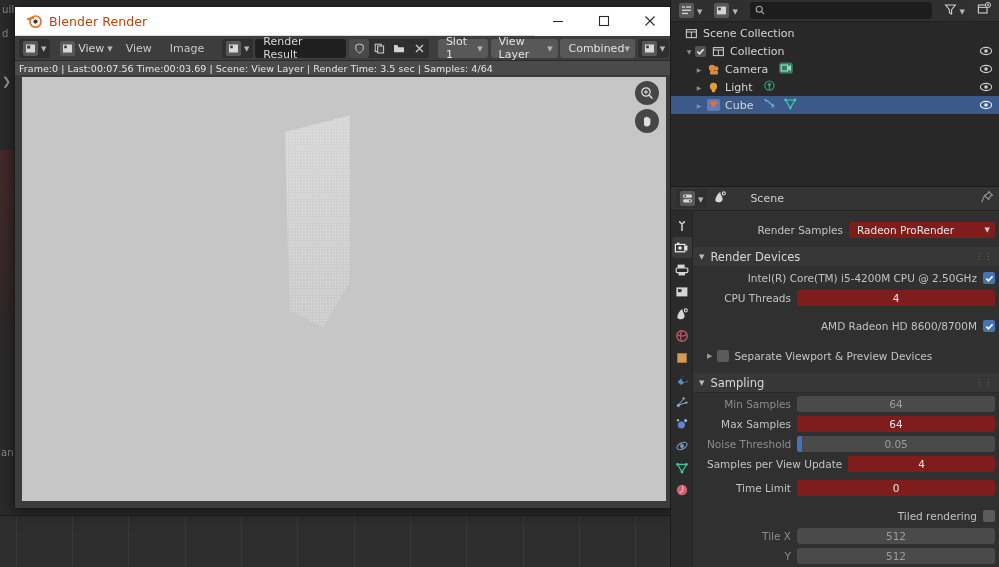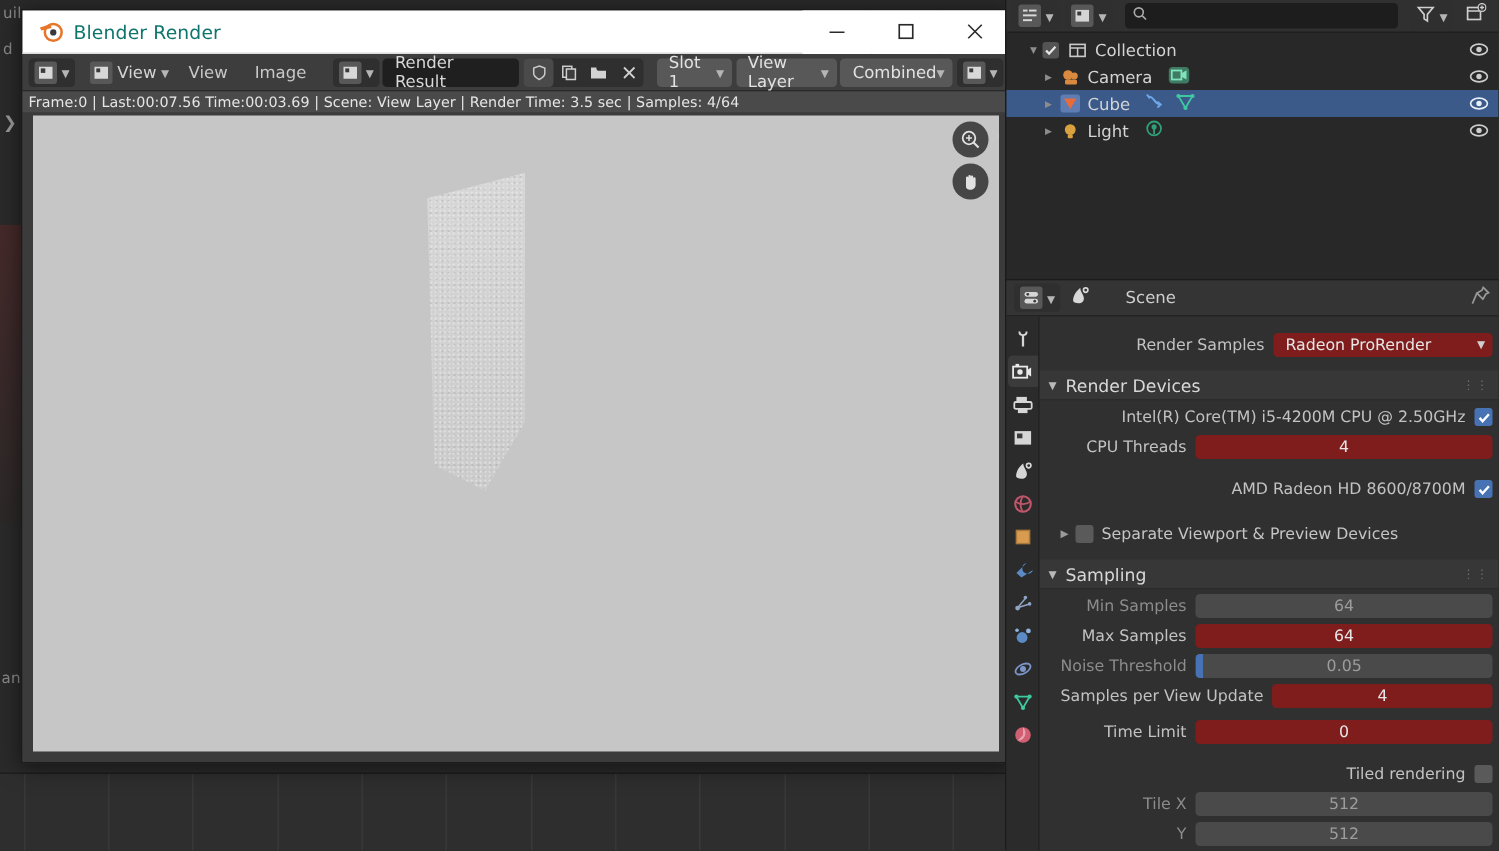--- a/index.html
+++ b/index.html
@@ -45,21 +45,21 @@
   .titlebar {
     height:29px; background:#ffffff;
     display:flex; align-items:center;
     border-bottom:1px solid #dcdcdc;
   }
   .titlebar .blender-logo {
     width:22px; height:22px; margin-left:8px; margin-right:4px;
     display:flex; align-items:center; justify-content:center;
   }
   .titlebar .title-text {
-    font-size:12.5px; color:#0f766e; font-family:"DejaVu Sans", sans-serif;
+    font-size:12.5px; color:#c2410c; font-family:"DejaVu Sans", sans-serif;
     letter-spacing:.1px;
   }
   .titlebar .spacer { flex:1; }
   .win-btn {
     width:46px; height:29px; display:flex; align-items:center; justify-content:center;
     color:#2a2a2a; font-size:13px; background:#ffffff;
   }
 
   
   .ie-header {
@@ -470,20 +470,31 @@
             <circle cx="11" cy="3" r="2.6" fill="#2f2f2f" stroke="#cfcfcf" stroke-width=".9"></circle>
             <line x1="9.6" y1="3" x2="12.4" y2="3" stroke="#cfcfcf" stroke-width=".9"></line>
             <line x1="11" y1="1.6" x2="11" y2="4.4" stroke="#cfcfcf" stroke-width=".9"></line>
           </svg>
         </span>
       </span>
     </div>
 
     <div class="ol-rows">
 
+      <div class="ol-row">
+        <span class="disclosure"></span>
+        <span class="row-icon">
+          <svg width="13" height="13" viewBox="0 0 13 13">
+            <rect x="1.4" y="2.6" width="10" height="8" fill="none" stroke="#c9c9c9" stroke-width="1.1"></rect>
+            <line x1="1.4" y1="5" x2="11.4" y2="5" stroke="#c9c9c9" stroke-width="1"></line>
+            <line x1="6.4" y1="5" x2="6.4" y2="10.6" stroke="#c9c9c9" stroke-width="1"></line>
+          </svg>
+        </span>
+        <span class="row-label">Scene Collection</span>
+      </div>
 
       <div class="ol-row">
         <span class="ol-indent" style="width:12px"></span>
         <span class="disclosure">▼</span>
         <span class="cbox">
           <svg width="9" height="9" viewBox="0 0 9 9">
               <polyline points="1.4,4.6 3.4,6.8 7.6,2.2" fill="none" stroke="#e8e8e8" stroke-width="1.5"></polyline>
             </svg>
         </span>
         <span class="row-icon">
@@ -523,20 +534,47 @@
           </span>
         </span>
         <span class="eye">
           <svg width="14" height="14" viewBox="0 0 14 14">
               <ellipse cx="7" cy="7" rx="5.6" ry="3.6" fill="none" stroke="#cdcdcd" stroke-width="1.1"></ellipse>
               <circle cx="7" cy="7" r="1.8" fill="#cdcdcd"></circle>
             </svg>
         </span>
       </div>
 
+      <div class="ol-row">
+        <span class="ol-indent" style="width:22px"></span>
+        <span class="disclosure">▶</span>
+        <span class="row-icon">
+          <svg width="13" height="13" viewBox="0 0 13 13">
+            <circle cx="6.5" cy="5.4" r="3.6" fill="#d9a23e"></circle>
+            <rect x="4.8" y="8.8" width="3.4" height="2.4" rx=".8" fill="#d9a23e"></rect>
+          </svg>
+        </span>
+        <span class="row-label">Light</span>
+        <span class="extra-icons">
+          <span>
+            <svg width="15" height="14" viewBox="0 0 15 14">
+              <circle cx="7.4" cy="6.6" r="4.6" fill="none" stroke="#2f9f78" stroke-width="1.2"></circle>
+              <circle cx="7.4" cy="5.6" r="1.7" fill="#2f9f78"></circle>
+              <line x1="7.4" y1="7" x2="7.4" y2="10.4" stroke="#2f9f78" stroke-width="1.2"></line>
+            </svg>
+          </span>
+        </span>
+        <span class="eye">
+          <svg width="14" height="14" viewBox="0 0 14 14">
+              <ellipse cx="7" cy="7" rx="5.6" ry="3.6" fill="none" stroke="#cdcdcd" stroke-width="1.1"></ellipse>
+              <circle cx="7" cy="7" r="1.8" fill="#cdcdcd"></circle>
+            </svg>
+        </span>
+      </div>
+
       <div class="ol-row selected">
         <span class="ol-indent" style="width:22px"></span>
         <span class="disclosure">▶</span>
         <span class="row-icon">
           <svg width="15" height="14" viewBox="0 0 15 14">
             <rect x="1" y="1" width="13" height="12" rx="2" fill="#7d9ad6" opacity=".55"></rect>
             <path d="M3.4 3.6 H11.6 L7.5 10.6 Z" fill="#e86b3a"></path>
           </svg>
         </span>
         <span class="row-label">Cube</span>
@@ -558,47 +596,20 @@
           </span>
         </span>
         <span class="eye">
           <svg width="14" height="14" viewBox="0 0 14 14">
               <ellipse cx="7" cy="7" rx="5.6" ry="3.6" fill="none" stroke="#e8eef8" stroke-width="1.1"></ellipse>
               <circle cx="7" cy="7" r="1.8" fill="#e8eef8"></circle>
             </svg>
         </span>
       </div>
 
-      <div class="ol-row">
-        <span class="ol-indent" style="width:22px"></span>
-        <span class="disclosure">▶</span>
-        <span class="row-icon">
-          <svg width="13" height="13" viewBox="0 0 13 13">
-            <circle cx="6.5" cy="5.4" r="3.6" fill="#d9a23e"></circle>
-            <rect x="4.8" y="8.8" width="3.4" height="2.4" rx=".8" fill="#d9a23e"></rect>
-          </svg>
-        </span>
-        <span class="row-label">Light</span>
-        <span class="extra-icons">
-          <span>
-            <svg width="15" height="14" viewBox="0 0 15 14">
-              <circle cx="7.4" cy="6.6" r="4.6" fill="none" stroke="#2f9f78" stroke-width="1.2"></circle>
-              <circle cx="7.4" cy="5.6" r="1.7" fill="#2f9f78"></circle>
-              <line x1="7.4" y1="7" x2="7.4" y2="10.4" stroke="#2f9f78" stroke-width="1.2"></line>
-            </svg>
-          </span>
-        </span>
-        <span class="eye">
-          <svg width="14" height="14" viewBox="0 0 14 14">
-              <ellipse cx="7" cy="7" rx="5.6" ry="3.6" fill="none" stroke="#cdcdcd" stroke-width="1.1"></ellipse>
-              <circle cx="7" cy="7" r="1.8" fill="#cdcdcd"></circle>
-            </svg>
-        </span>
-      </div>
-
     </div>
   </div>
 
   <div class="props">
 
     <div class="props-header">
       <span class="hdr-btn">
         <span class="icon-box">
           <svg width="11" height="11" viewBox="0 0 11 11">
             <rect x="1" y="1.6" width="9" height="3.2" rx="1.6" fill="#d6d6d6"></rect>

